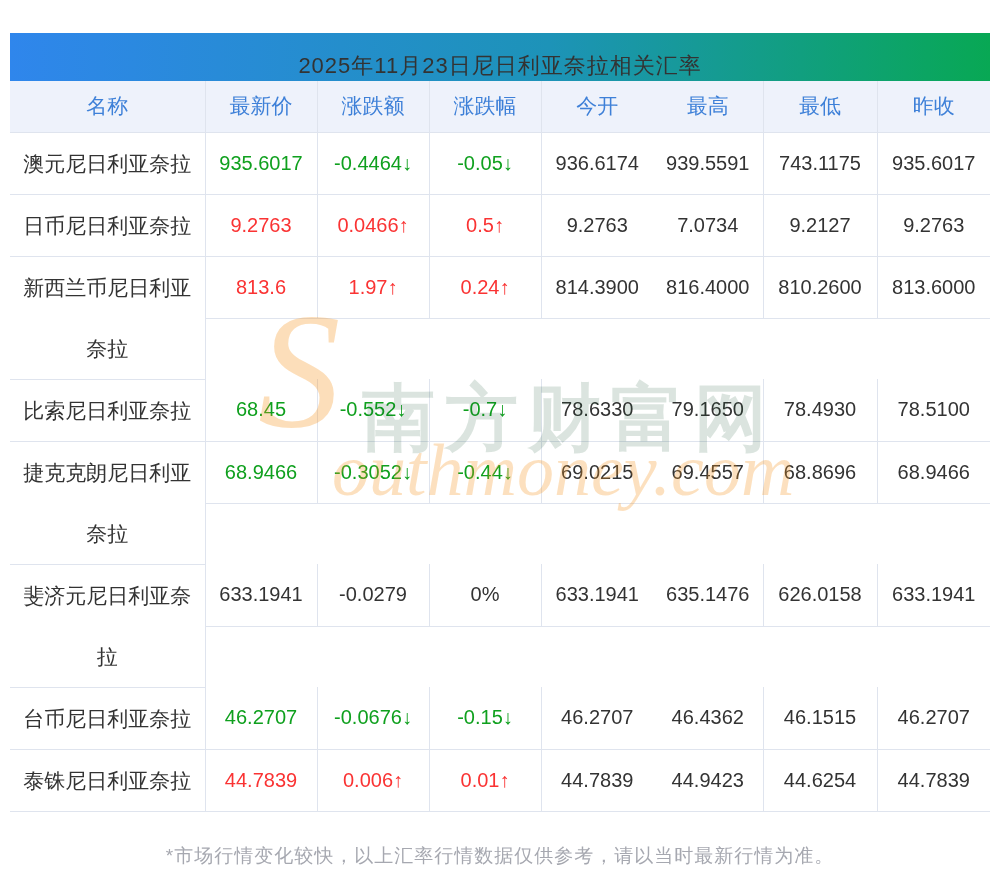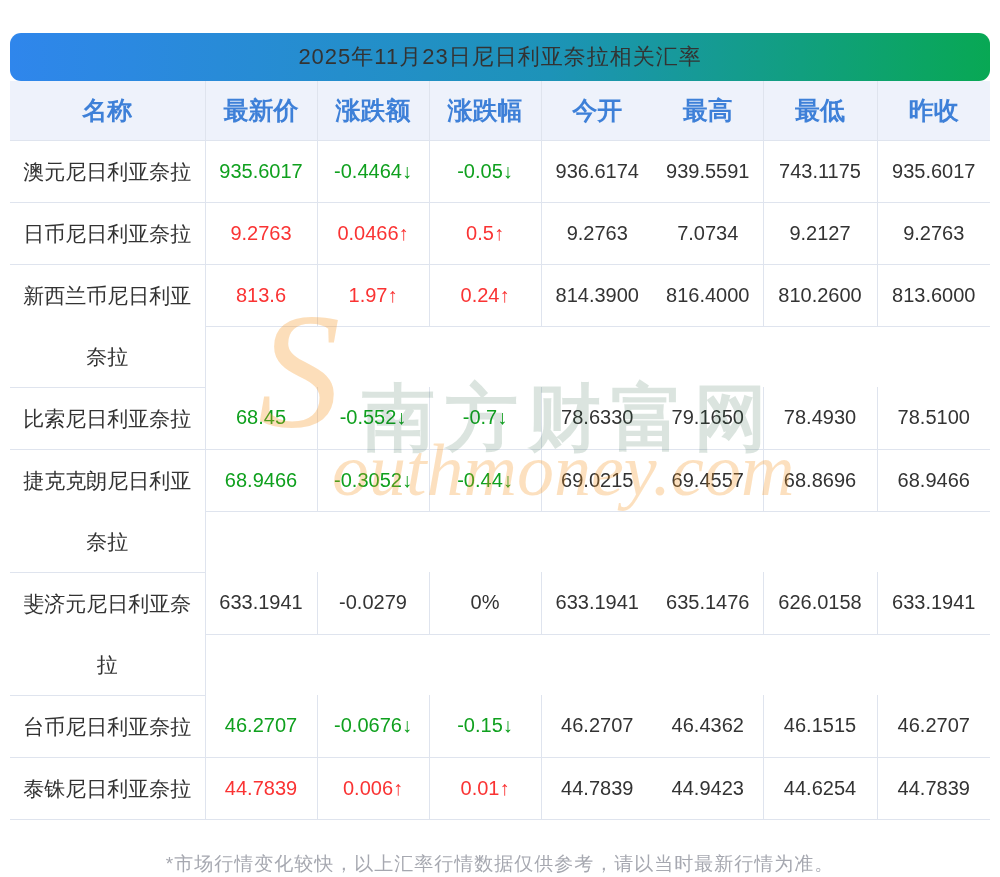--- a/index.html
+++ b/index.html
@@ -11,29 +11,29 @@
     --hdr-bg:#eef2fb;
   }
   *{margin:0;padding:0;box-sizing:border-box;}
   html,body{width:1000px;height:877px;background:#ffffff;overflow:hidden;}
   body{font-family:"Liberation Sans","DejaVu Sans",sans-serif;color:#333;position:relative;}
   .wrap{margin:33px 10px 0 10px;width:980px;position:relative;}
 
   .title-bar{
     height:48px;
     background:linear-gradient(90deg,#2f86ec 0%,#1d93b8 55%,#08a854 100%);
-    display:flex;align-items:center;justify-content:center;
-    font-size:22px;color:#333333;letter-spacing:1px;border-radius:11px;
+    display:flex;align-items:flex-end;justify-content:center;
+    font-size:22px;color:#333333;letter-spacing:1px;
   }
 
   table{width:980px;border-collapse:collapse;table-layout:fixed;}
   th,td{text-align:center;vertical-align:middle;font-weight:400;}
   thead th{
-    height:59px;background:var(--hdr-bg);color:var(--hdr-text);
-    font-size:25px;border-bottom:1px solid var(--border);font-weight:bold;
+    height:51px;background:var(--hdr-bg);color:var(--hdr-text);
+    font-size:21px;border-bottom:1px solid var(--border);
   }
   tbody td{height:61px;font-size:20px;color:#333;border-bottom:1px solid var(--border);}
   td.name{font-size:21px;line-height:61px;white-space:pre-line;padding:0 2px;}
   .bR{border-right:1px solid var(--border);}
   tr.filler td{border:none;height:60px;}
   tr.up   .chg{color:var(--up);}
   tr.down .chg{color:var(--down);}
   tr.flat .chg{color:var(--flat);}
 
   .footnote{

